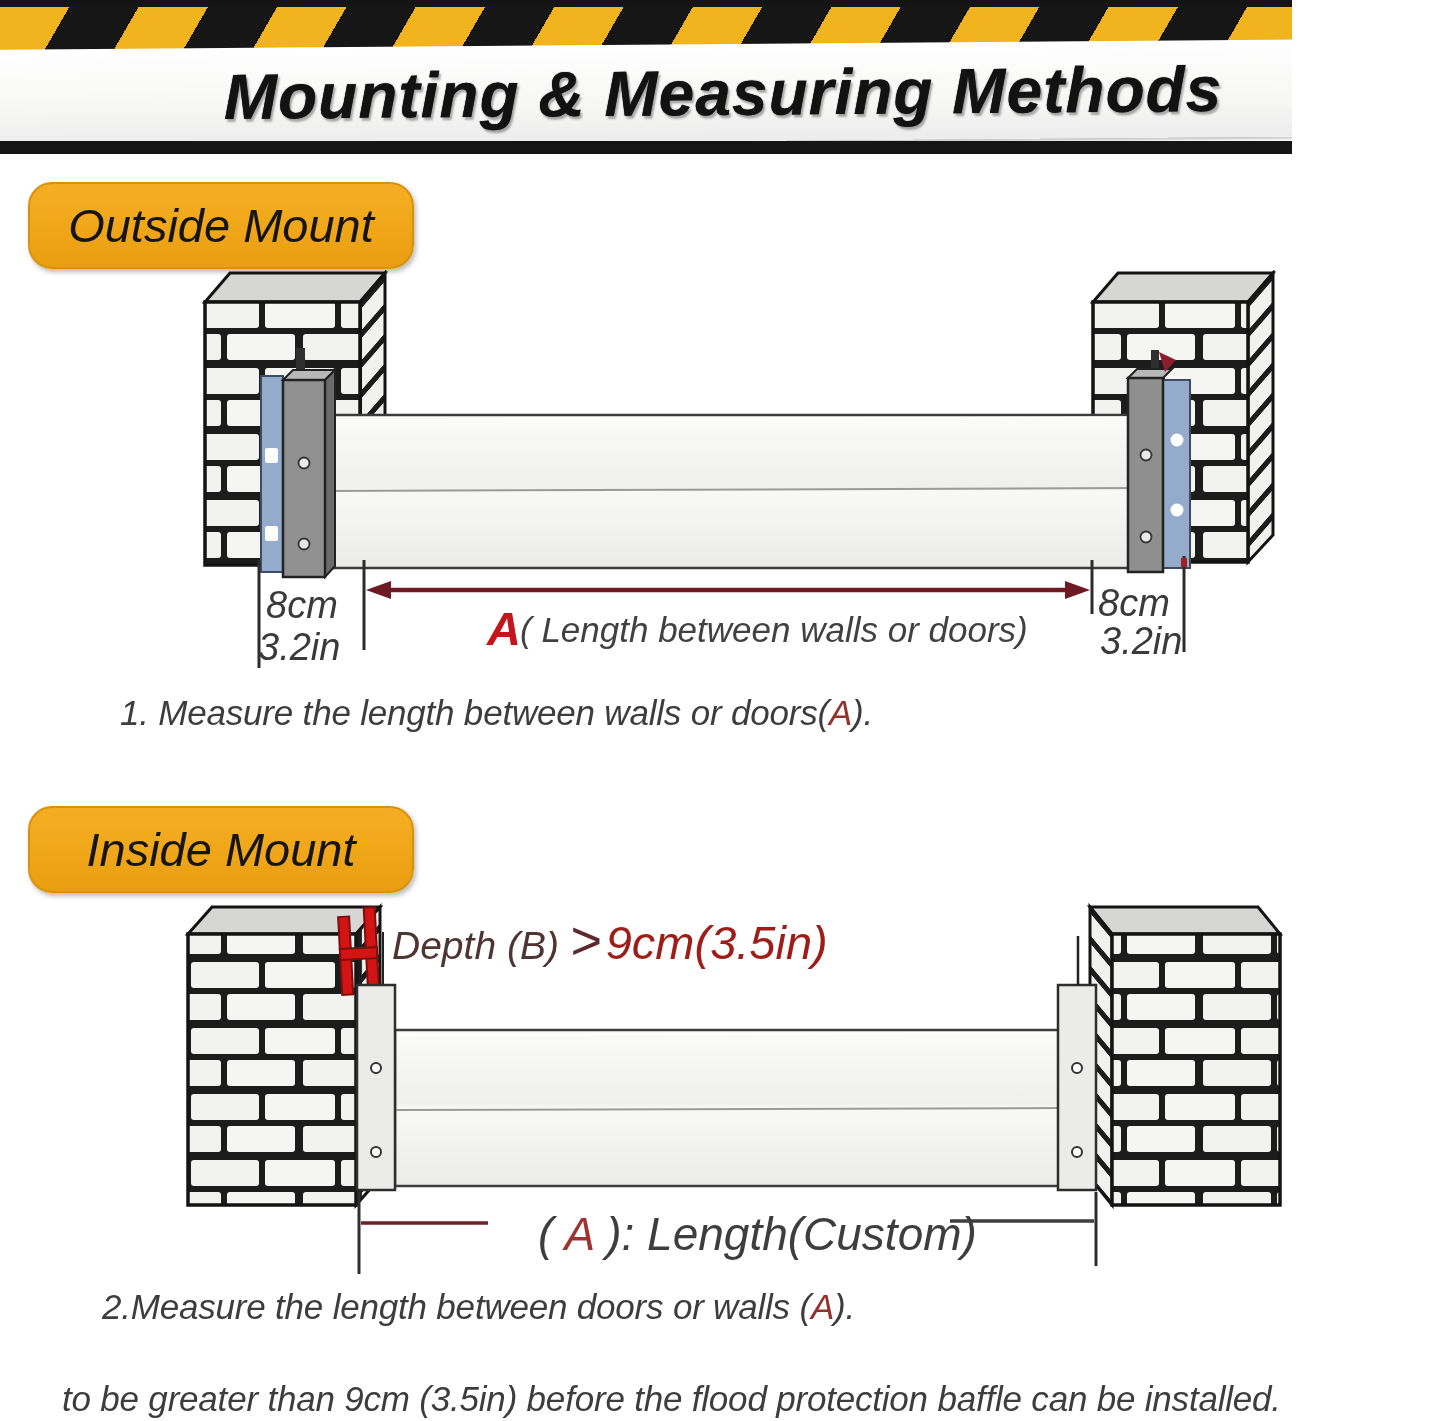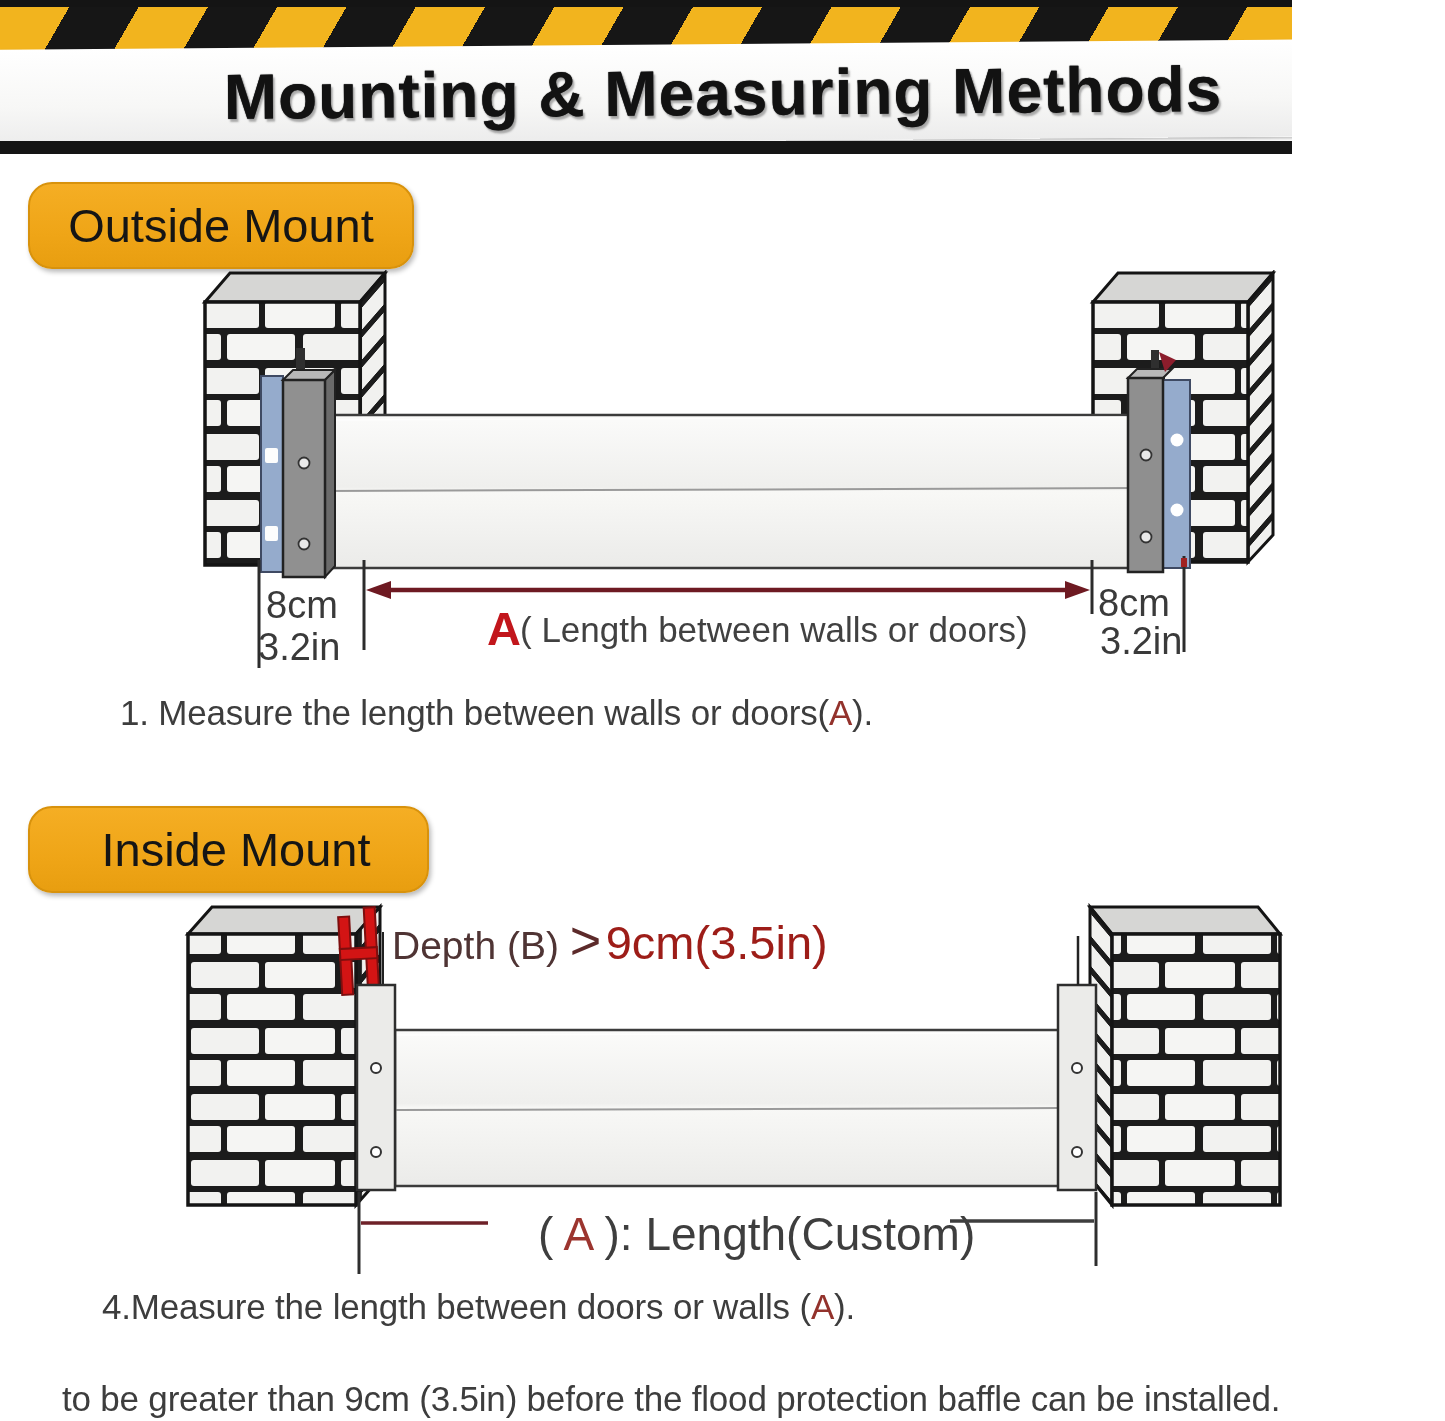--- a/index.html
+++ b/index.html
@@ -1,17 +1,17 @@
 <!DOCTYPE html>
 <html><head>
 <meta charset="utf-8">
 <style>
   html,body{margin:0;padding:0;background:#ffffff;}
   .page{position:relative;width:1292px;height:1421px;background:#ffffff;overflow:hidden;
-        font-family:"Liberation Sans", sans-serif;}
+        font-family:"Liberation Sans", sans-serif;font-style:italic;}
 
   
   .hdr{position:absolute;left:0;top:0;width:1445px;height:160px;}
   .stripes{position:absolute;left:0;top:0;width:1445px;height:52px;
            border-top:7px solid #141414;
            background:repeating-linear-gradient(120deg,#f2b41e 0 60px,#161616 60px 120px);}
   .titleband{position:absolute;left:-12px;top:44px;width:1470px;height:97px;
              background:linear-gradient(180deg,#ffffff 0%,#f7f7f6 60%,#ececec 100%);
              transform:rotate(-0.45deg);
              display:flex;align-items:center;justify-content:center;
@@ -20,21 +20,21 @@
          text-shadow:2px 3px 2px rgba(110,110,110,.55), 0 0 1px #000;}
   .blackbar{position:absolute;left:0;top:141px;width:1445px;height:13px;background:#151515;}
 
   
   .badge{position:absolute;left:28px;width:382px;height:83px;
          background:linear-gradient(180deg,#f5ae24 0%,#efa517 60%,#e89e10 100%);
          border:2px solid #d8920c;border-radius:24px;
          display:flex;align-items:center;justify-content:center;
          font-size:47px;color:#151515;box-shadow:2px 3px 5px rgba(0,0,0,.28);}
   .badge-outside{top:182px;justify-content:center;}
-  .badge-inside{top:806px;padding-left:15px;}
+  .badge-inside{top:806px;}
 
   
   .diag{position:absolute;left:0;}
   .diag text{font-family:"Liberation Sans", sans-serif;}
 
   
   .step{position:absolute;margin:0;font-size:35px;line-height:42px;color:#3d3d3d;
         letter-spacing:-0.2px;white-space:nowrap;}
   .step .red{color:#93322c;}
   .s-o1{left:120px;top:692px;}
@@ -232,16 +232,16 @@
       <line x1="361" y1="1223" x2="488" y2="1223" stroke="#6e2128" stroke-width="3.5"></line>
       <line x1="950" y1="1221" x2="1094" y2="1221" stroke="#3e3e3e" stroke-width="3.5"></line>
       <text x="538" y="1250" font-size="46">
         <tspan fill="#3e3e3e">(</tspan>
         <tspan fill="#9c352f">A</tspan>
         <tspan fill="#3e3e3e">): Length(Custom)</tspan>
       </text>
     </g>
   </svg>
 
-  <p class="step s-i1"><span>4.Measure the length between doors or walls (</span><span class="red">A</span><span>).</span></p>
+  <p class="step s-i1"><span>2.Measure the length between doors or walls (</span><span class="red">A</span><span>).</span></p>
   <p class="step s-i3"><span>to be greater than 9cm (3.5in) before the flood protection baffle can be installed.</span></p>
 
 </div>
 
 </body></html>

